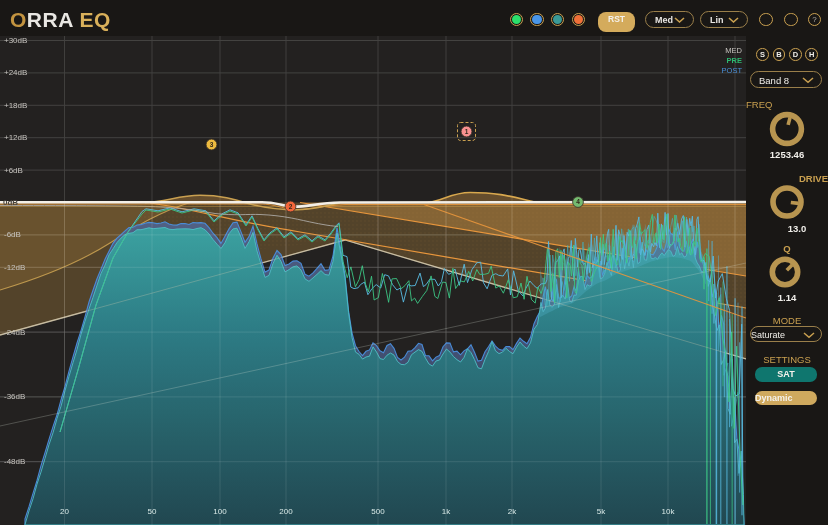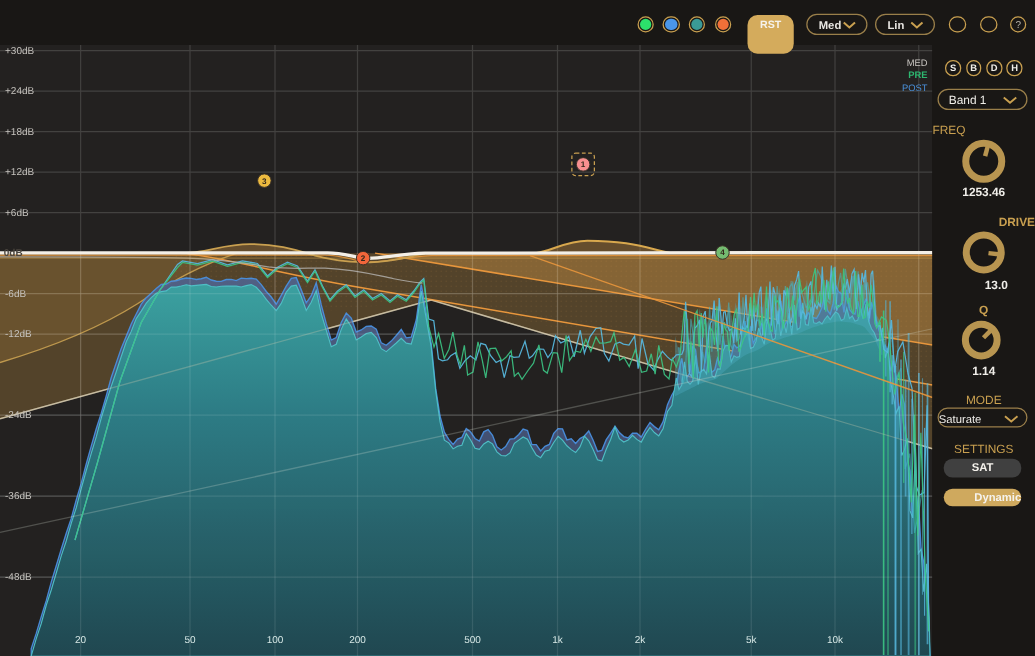--- a/index.html
+++ b/index.html
@@ -129,29 +129,31 @@
 <text x="152" y="514" font-size="8" fill="#d7e8e6" text-anchor="middle" font-family="Liberation Sans, sans-serif">50</text>
 <text x="220" y="514" font-size="8" fill="#d7e8e6" text-anchor="middle" font-family="Liberation Sans, sans-serif">100</text>
 <text x="286" y="514" font-size="8" fill="#d7e8e6" text-anchor="middle" font-family="Liberation Sans, sans-serif">200</text>
 <text x="378" y="514" font-size="8" fill="#d7e8e6" text-anchor="middle" font-family="Liberation Sans, sans-serif">500</text>
 <text x="446" y="514" font-size="8" fill="#d7e8e6" text-anchor="middle" font-family="Liberation Sans, sans-serif">1k</text>
 <text x="512" y="514" font-size="8" fill="#d7e8e6" text-anchor="middle" font-family="Liberation Sans, sans-serif">2k</text>
 <text x="601" y="514" font-size="8" fill="#d7e8e6" text-anchor="middle" font-family="Liberation Sans, sans-serif">5k</text>
 <text x="668" y="514" font-size="8" fill="#d7e8e6" text-anchor="middle" font-family="Liberation Sans, sans-serif">10k</text>
 </svg>
 <div class="abs" style="left:0;top:0;width:828px;height:36px;background:#191715"></div>
+<div class="abs" style="left:10px;top:8.5px;font-size:21px;font-weight:bold;letter-spacing:0.5px;line-height:21px">
+<span style="color:#c39440">O</span><span style="color:#e9e7e3">RRA</span><span style="color:#e9e7e3"> </span><span style="color:#d9b05a">EQ</span></div>
 <div class="ring abs" style="left:509.9px;top:12.7px;width:13.6px;height:13.6px"></div>
 <div class="abs" style="left:512.1px;top:14.9px;width:9.2px;height:9.2px;border-radius:50%;background:#2ce06b"></div>
 <div class="ring abs" style="left:530.2px;top:12.7px;width:13.6px;height:13.6px"></div>
 <div class="abs" style="left:532.4px;top:14.9px;width:9.2px;height:9.2px;border-radius:50%;background:#4a96e8"></div>
 <div class="ring abs" style="left:550.8px;top:12.7px;width:13.6px;height:13.6px"></div>
 <div class="abs" style="left:553.0px;top:14.9px;width:9.2px;height:9.2px;border-radius:50%;background:#3a9a96"></div>
 <div class="ring abs" style="left:571.9px;top:12.7px;width:13.6px;height:13.6px"></div>
 <div class="abs" style="left:574.1px;top:14.9px;width:9.2px;height:9.2px;border-radius:50%;background:#f07038"></div>
-<div class="abs" style="left:598px;top:12px;width:37px;height:31px;background:#d4ab5c;border-radius:8px;color:#f5f2ec;font-size:8.5px;font-weight:bold;text-align:center;line-height:15.5px">RST</div>
+<div class="abs" style="left:598px;top:12px;width:37px;height:20px;background:#d4ab5c;border-radius:8px;color:#f5f2ec;font-size:8.5px;font-weight:bold;text-align:center;line-height:15.5px">RST</div>
 <div class="abs" style="left:645px;top:11px;width:49px;height:17px;border:1px solid #9a7f4a;border-radius:9px;">
       <span style="position:absolute;left:9px;top:3px;font-size:9px;color:#e8e6e2;font-weight:bold">Med</span>
       <svg style="position:absolute;right:8px;top:5px" width="11" height="7">
         <path d="M1,1 L5.5,5 L10,1" stroke="#c9a050" stroke-width="1.6" fill="none"></path>
       </svg>
     </div>
 <div class="abs" style="left:700px;top:11px;width:48px;height:17px;border:1px solid #9a7f4a;border-radius:9px;">
       <span style="position:absolute;left:9px;top:3px;font-size:9px;color:#e8e6e2;font-weight:bold">Lin</span>
       <svg style="position:absolute;right:8px;top:5px" width="11" height="7">
         <path d="M1,1 L5.5,5 L10,1" stroke="#c9a050" stroke-width="1.6" fill="none"></path>
@@ -164,21 +166,21 @@
 <div class="abs" style="left:746px;top:36px;width:82px;height:489px;background:#191715"></div>
 <div class="abs" style="left:756.2px;top:48.2px;width:12.6px;height:12.6px;border:1.4px solid #c9a050;border-radius:50%;"></div>
     <div class="abs" style="left:756.2px;top:48.6px;width:12.6px;height:12.6px;color:#f0eee9;font-size:7.5px;font-weight:bold;text-align:center;line-height:12.6px">S</div>
 <div class="abs" style="left:772.6px;top:48.2px;width:12.6px;height:12.6px;border:1.4px solid #c9a050;border-radius:50%;"></div>
     <div class="abs" style="left:772.6px;top:48.6px;width:12.6px;height:12.6px;color:#f0eee9;font-size:7.5px;font-weight:bold;text-align:center;line-height:12.6px">B</div>
 <div class="abs" style="left:789.1px;top:48.2px;width:12.6px;height:12.6px;border:1.4px solid #c9a050;border-radius:50%;"></div>
     <div class="abs" style="left:789.1px;top:48.6px;width:12.6px;height:12.6px;color:#f0eee9;font-size:7.5px;font-weight:bold;text-align:center;line-height:12.6px">D</div>
 <div class="abs" style="left:805.4px;top:48.2px;width:12.6px;height:12.6px;border:1.4px solid #c9a050;border-radius:50%;"></div>
     <div class="abs" style="left:805.4px;top:48.6px;width:12.6px;height:12.6px;color:#f0eee9;font-size:7.5px;font-weight:bold;text-align:center;line-height:12.6px">H</div>
 <div class="abs" style="left:750px;top:71px;width:72px;height:16.5px;border:1px solid #9a7f4a;border-radius:9px;">
-      <span style="position:absolute;left:8px;top:2.5px;font-size:9.5px;color:#f0eee9">Band 1</span>
+      <span style="position:absolute;left:8px;top:2.5px;font-size:9.5px;color:#f0eee9">Band 8</span>
       <svg style="position:absolute;right:7px;top:5px" width="12" height="7">
         <path d="M1,1 L6,5.2 L11,1" stroke="#c9a050" stroke-width="1.5" fill="none"></path>
       </svg>
     </div>
 <svg class="abs" style="left:766.6px;top:108.5px" width="40" height="40" viewBox="-20 -20 40 40">
       <circle cx="0" cy="0" r="14.399999999999999" fill="none" stroke="#b89550" stroke-width="5.6"></circle>
       <line x1="3.1" y1="-11.6" x2="1.1" y2="-4.1" stroke="#b89550" stroke-width="3.6"></line>
     </svg>
 <div class="abs" style="left:746px;top:99px;width:82px;text-align:left;font-size:9.5px;font-weight:normal;color:#c9a050">FREQ</div>
 <div class="abs" style="left:746px;top:149px;width:82px;text-align:center;font-size:9.5px;font-weight:bold;color:#f0eee9">1253.46</div>
@@ -195,14 +197,14 @@
 <div class="abs" style="left:746px;top:243px;width:82px;text-align:center;font-size:9.5px;font-weight:bold;color:#c9a050">Q</div>
 <div class="abs" style="left:746px;top:292px;width:82px;text-align:center;font-size:9.5px;font-weight:bold;color:#f0eee9">1.14</div>
 <div class="abs" style="left:746px;top:315px;width:82px;text-align:center;font-size:9.5px;font-weight:normal;color:#c9a050">MODE</div>
 <div class="abs" style="left:750px;top:326px;width:72px;height:16px;border:1px solid #9a7f4a;border-radius:9px;">
       <span style="position:absolute;left:0;top:2.5px;font-size:9px;color:#f0eee9">Saturate</span>
       <svg style="position:absolute;right:6px;top:5px" width="12" height="7">
         <path d="M1,1 L6,5.2 L11,1" stroke="#c9a050" stroke-width="1.5" fill="none"></path>
       </svg>
     </div>
 <div class="abs" style="left:746px;top:354px;width:82px;text-align:center;font-size:9.5px;font-weight:normal;color:#c9a050">SETTINGS</div>
-<div class="abs" style="left:755px;top:367px;width:62px;height:14.5px;background:#404040;border-radius:7px;color:#f5f2ec;font-size:9px;font-weight:bold;text-align:center;line-height:14.5px">SAT</div>
-<div class="abs" style="left:755px;top:391px;width:62px;height:14px;background:#cfa95e;border-radius:7px;color:#f5f2ec;font-size:9px;font-weight:bold;text-align:right;line-height:14px">Dynamic</div>
+<div class="abs" style="left:755px;top:367px;width:62px;height:14.5px;background:#0f766e;border-radius:7px;color:#f5f2ec;font-size:9px;font-weight:bold;text-align:center;line-height:14.5px">SAT</div>
+<div class="abs" style="left:755px;top:391px;width:62px;height:14px;background:#cfa95e;border-radius:7px;color:#f5f2ec;font-size:9px;font-weight:bold;text-align:left;line-height:14px">Dynamic</div>
 </div>
 </body></html>

